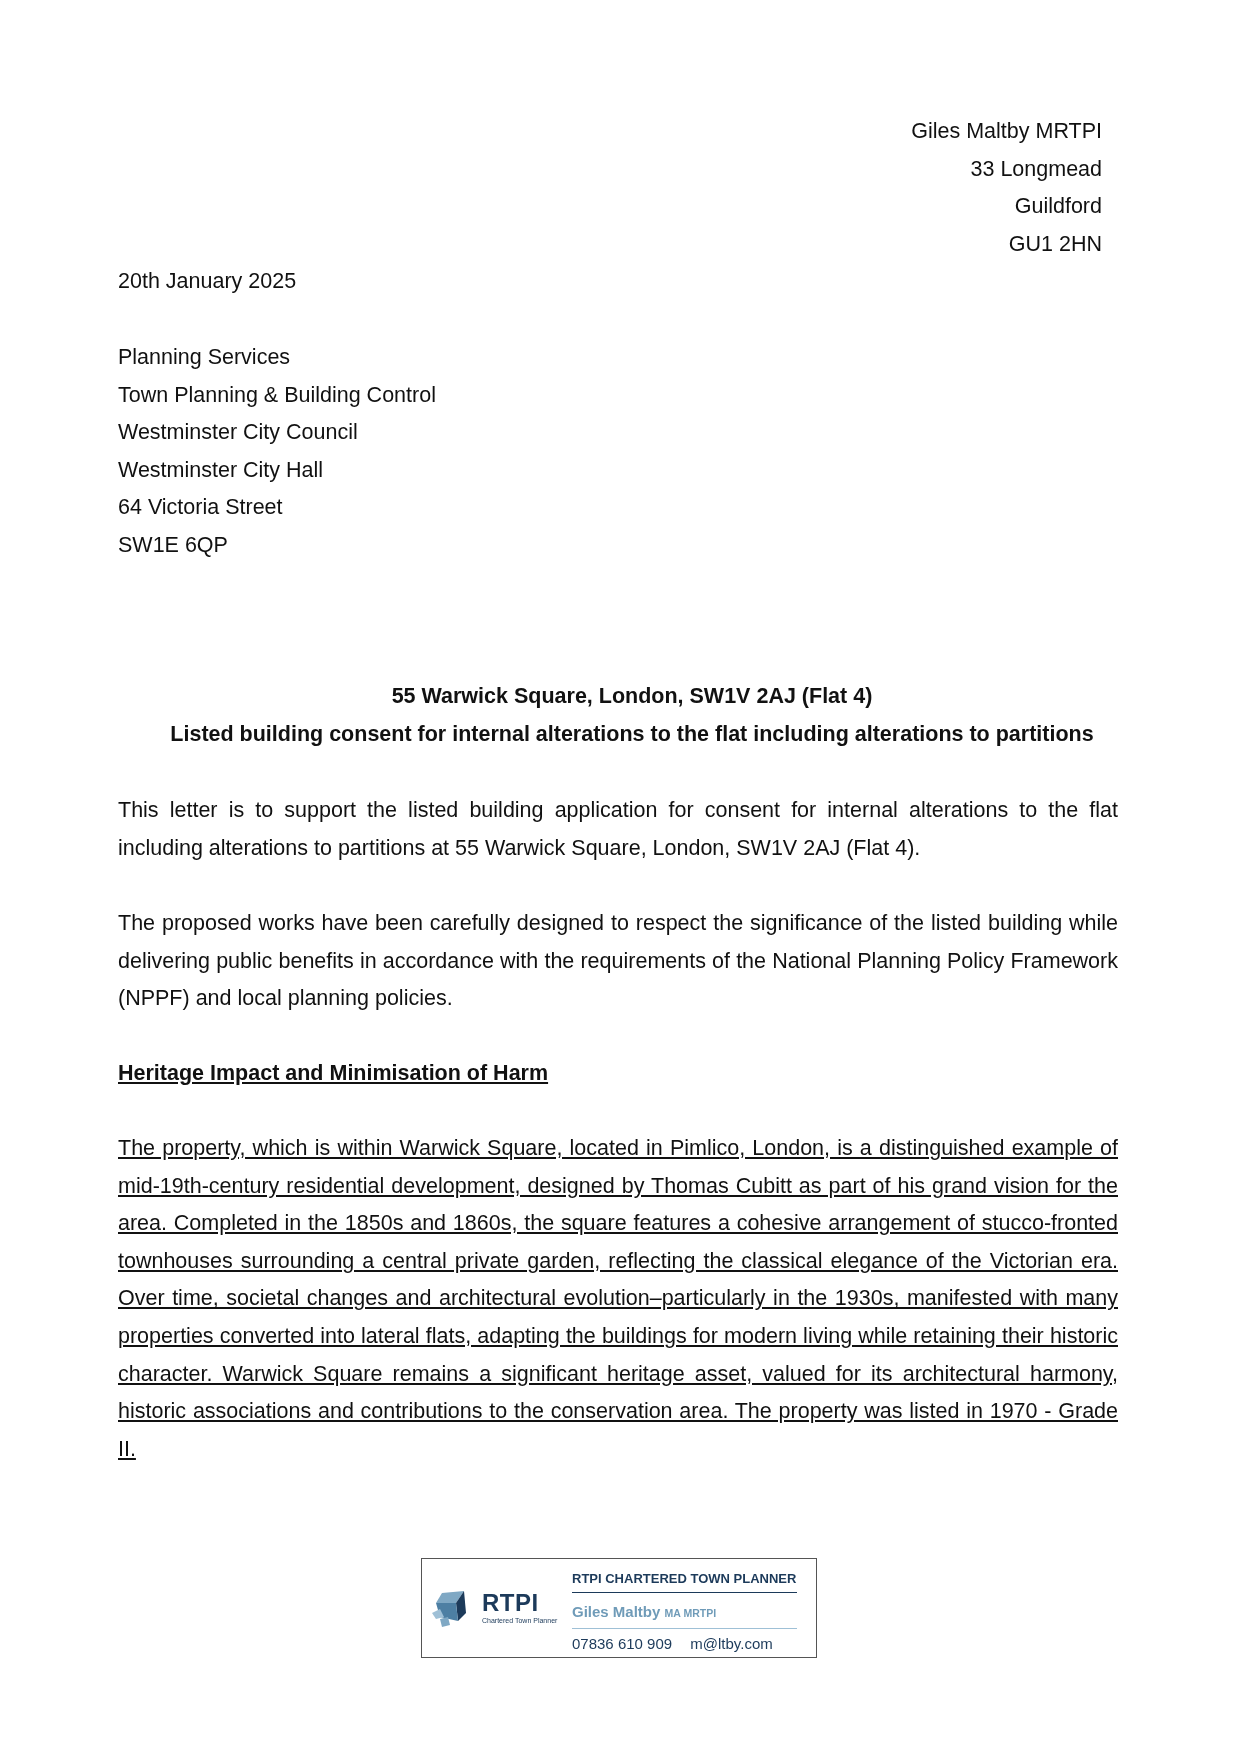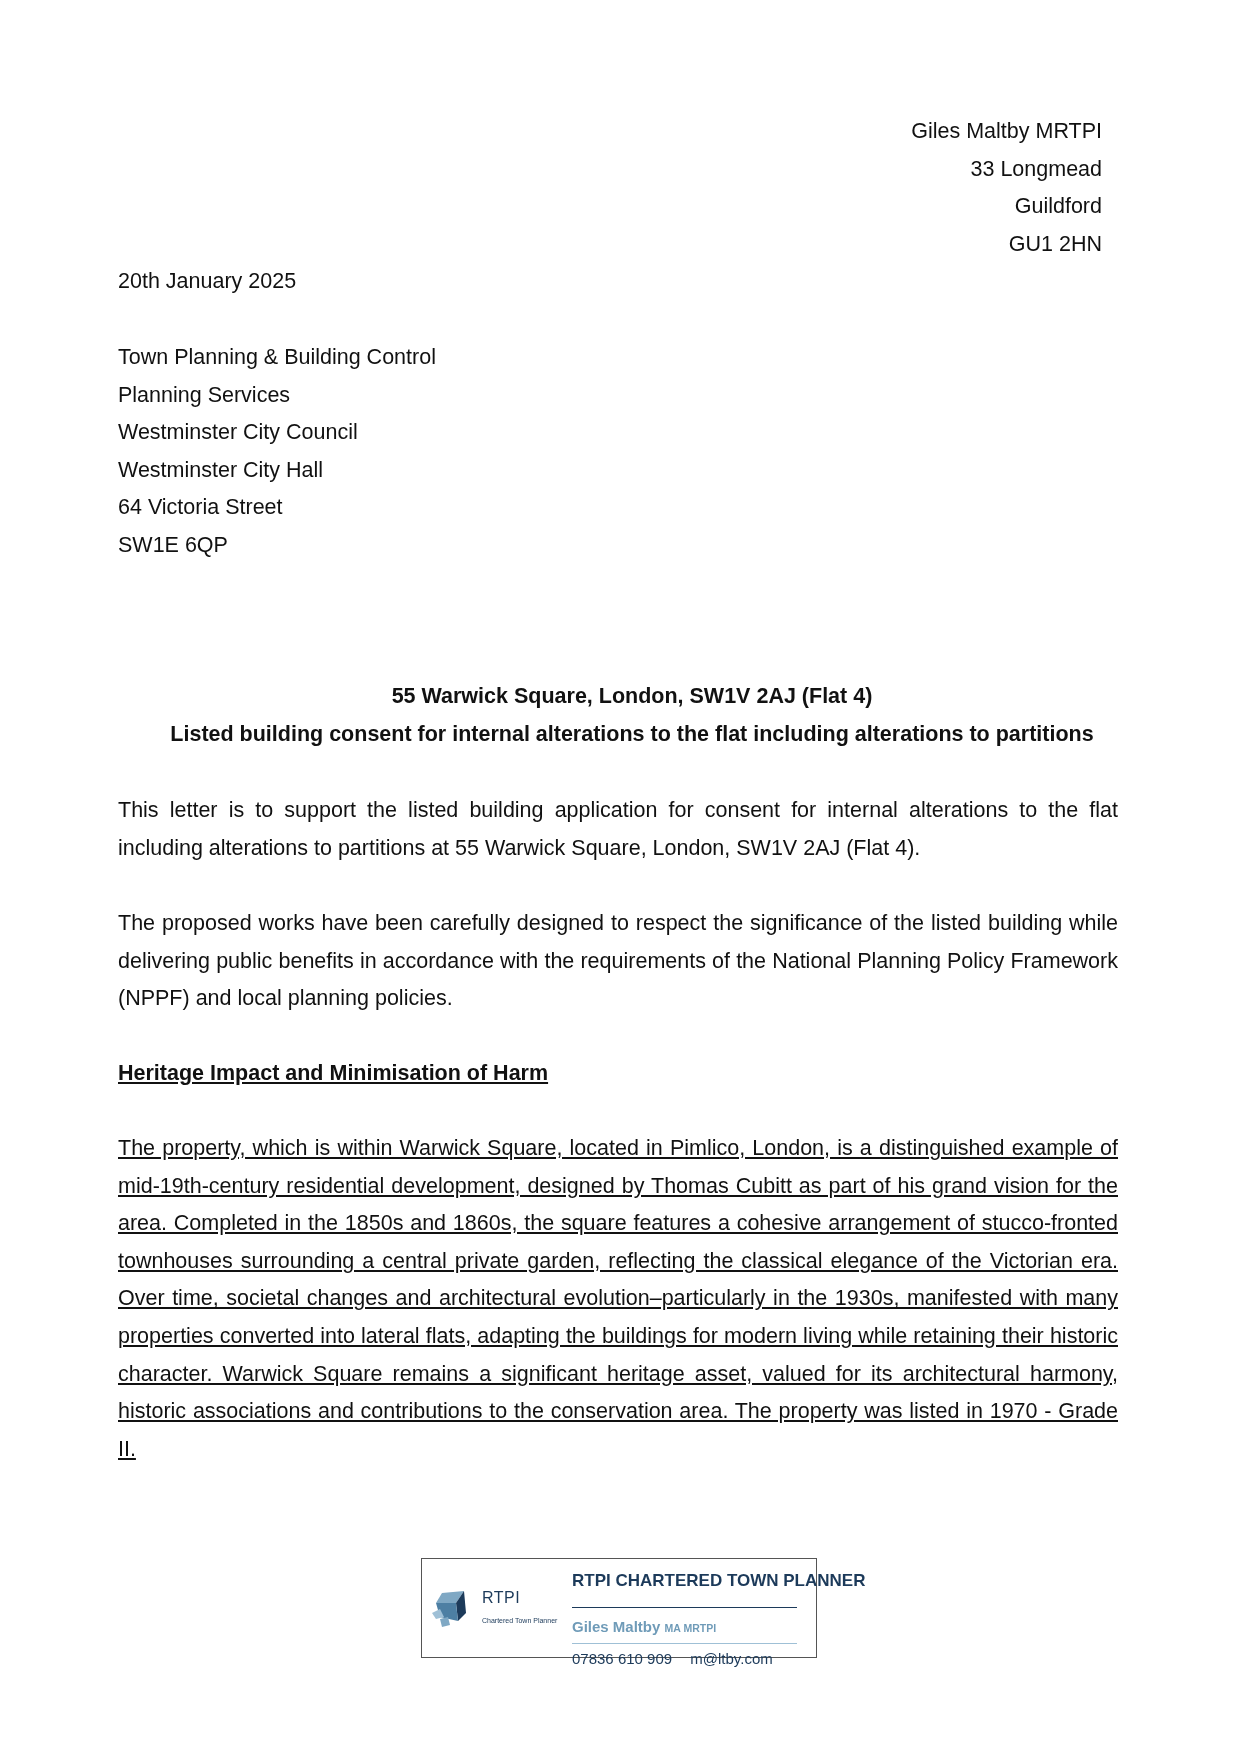--- a/index.html
+++ b/index.html
@@ -19,24 +19,24 @@
   .para { position: absolute; left: 118px; width: 1000px; text-align: justify; text-align-last: left; }
   .p1 { top: 792px; }
   .p2 { top: 905px; }
   .heading { position: absolute; left: 118px; top: 1055px; font-weight: bold; text-decoration: underline; }
   .p3 { top: 1130px; text-decoration: underline; }
   .sigcard {
     position: absolute; left: 421px; top: 1558px; width: 396px; height: 100px;
     border: 1px solid #555; background: #fff; box-sizing: border-box;
   }
   .logo { position: absolute; left: 10px; top: 28px; width: 40px; height: 42px; }
-  .rtpi-word { position: absolute; left: 60px; top: 30px; font-size: 16px; font-weight: normal; color: #1c3a5a; letter-spacing: 0.5px; }
+  .rtpi-word { position: absolute; left: 60px; top: 30px; font-size: 24px; font-weight: bold; color: #1c3a5a; letter-spacing: 0.5px; }
   .rtpi-sub { position: absolute; left: 60px; top: 58px; font-size: 7px; color: #1c3a5a; }
   .card-right { position: absolute; left: 150px; top: 12px; width: 225px; }
-  .card-title { font-size: 17px; font-weight: bold; color: #1c3a5a; padding-bottom: 16px; border-bottom: 1.5px solid #1c3a5a; white-space: nowrap; }
+  .card-title { font-size: 13px; font-weight: bold; color: #1c3a5a; padding-bottom: 6px; border-bottom: 1.5px solid #1c3a5a; white-space: nowrap; }
   .card-name { margin-top: 10px; font-size: 15px; font-weight: bold; color: #6f9bb8; white-space: nowrap; }
   .card-name .quals { font-size: 10.5px; text-align: right; }
   .card-rule { margin-top: 8px; border-top: 1px solid #9fc0d6; }
   .card-contact { margin-top: 6px; font-size: 15px; color: #1c3a5a; white-space: nowrap; }
   .card-contact span + span { margin-left: 14px; }
 </style>
 </head>
 <body>
 
 <div class="page">
@@ -44,22 +44,22 @@
   <div class="sender text">
     <div>Giles Maltby MRTPI</div>
     <div>33 Longmead</div>
     <div>Guildford</div>
     <div>GU1 2HN</div>
   </div>
 
   <div class="date text">20th January 2025</div>
 
   <div class="recipient text">
+    <div>Planning Services</div>
     <div>Town Planning &amp; Building Control</div>
-    <div>Planning Services</div>
     <div>Westminster City Council</div>
     <div>Westminster City Hall</div>
     <div>64 Victoria Street</div>
     <div>SW1E 6QP</div>
   </div>
 
   <div class="subject text">
     <div>55 Warwick Square, London, SW1V 2AJ (Flat 4)</div>
     <div>Listed building consent for internal alterations to the flat including alterations to partitions</div>
   </div>

